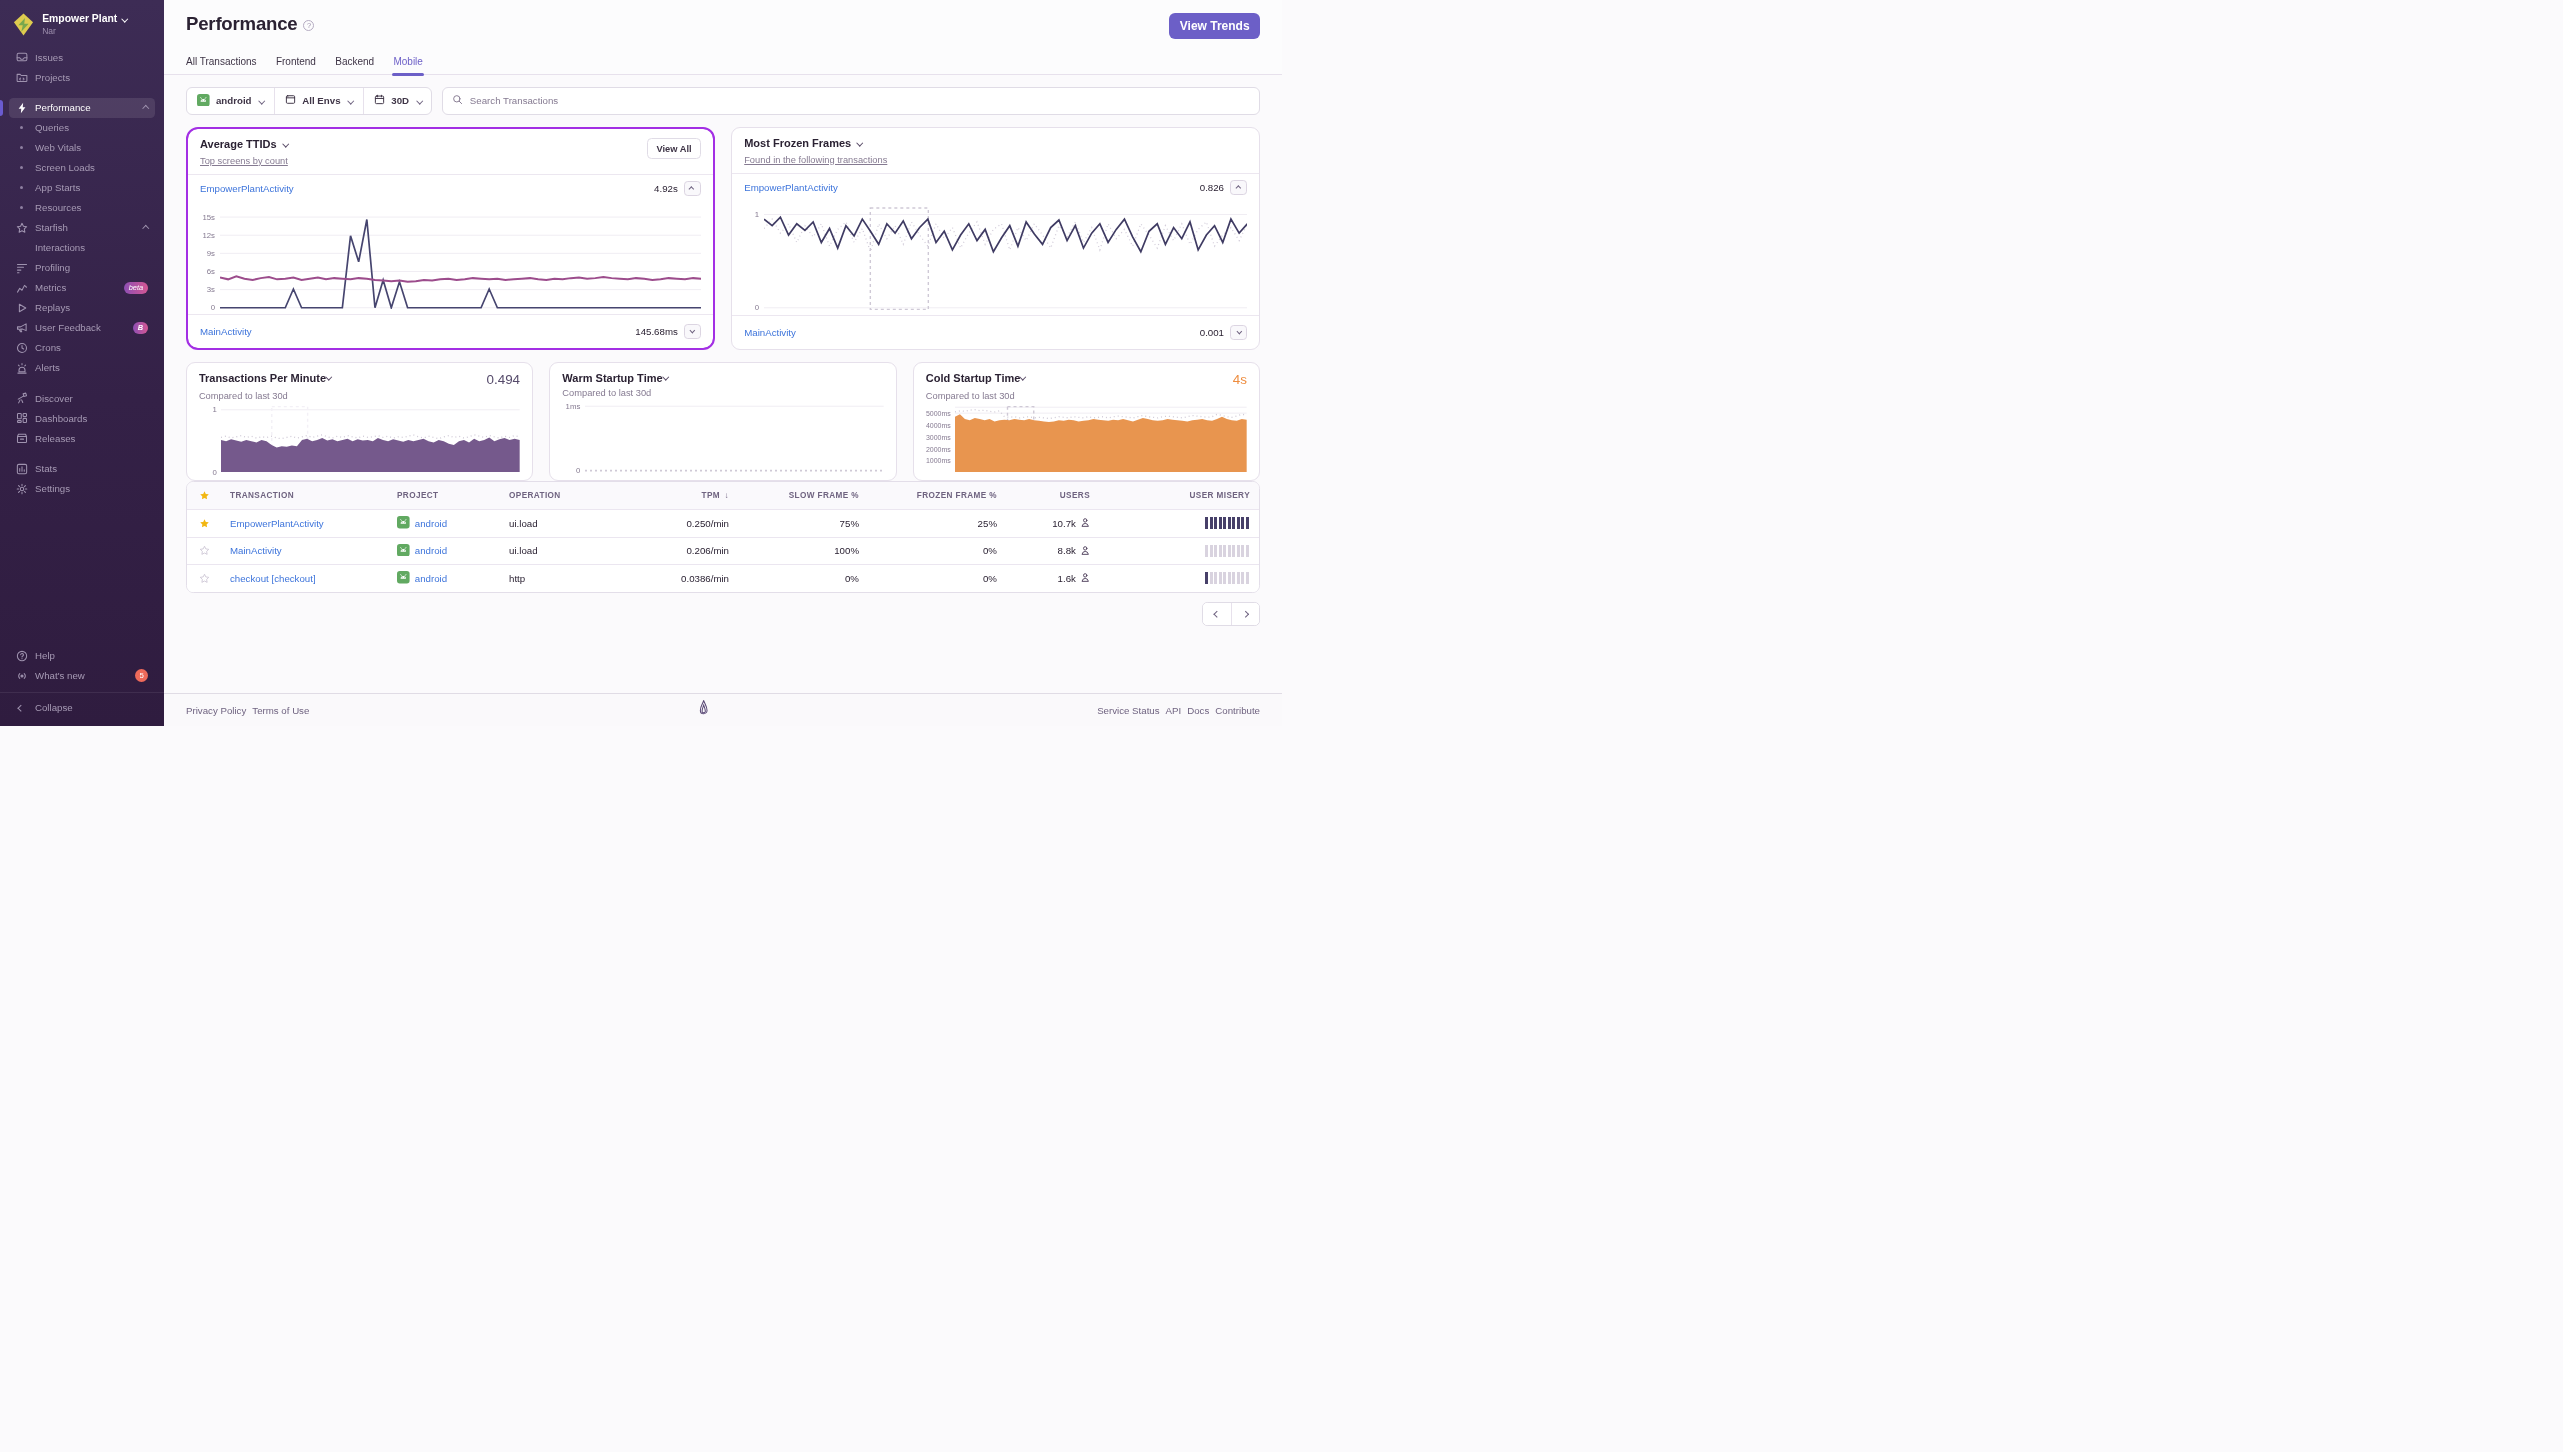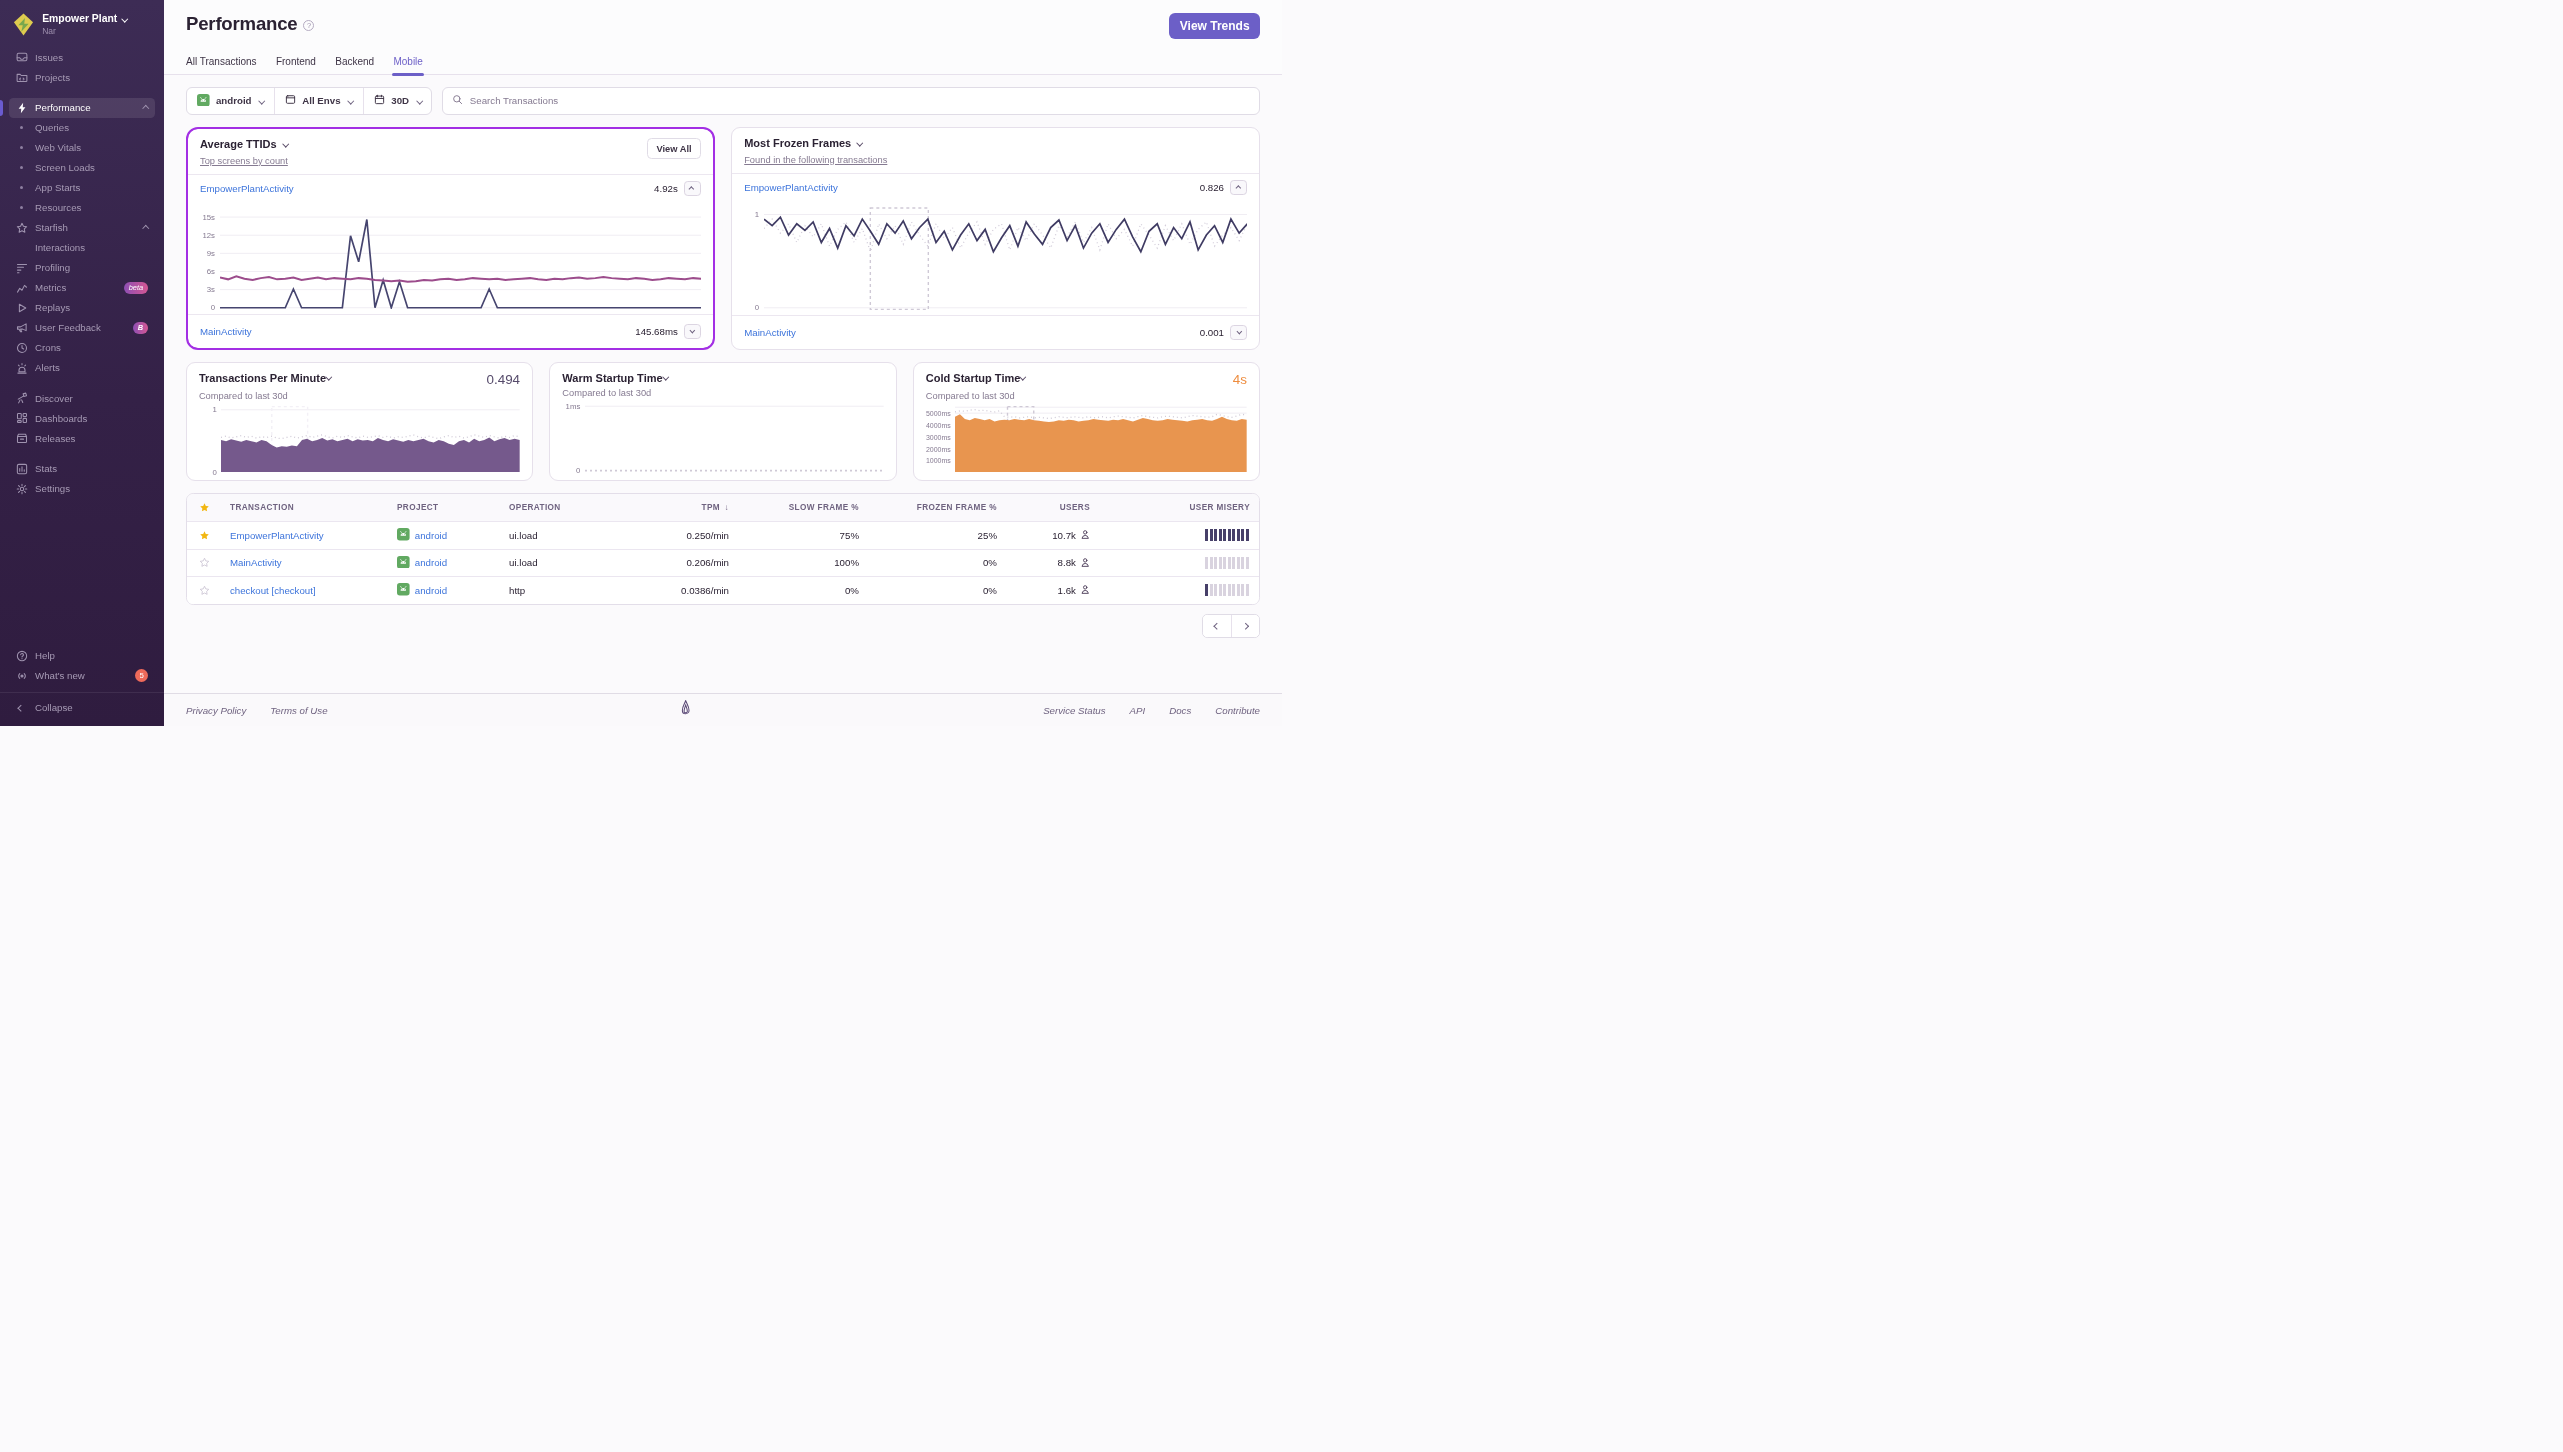--- a/index.html
+++ b/index.html
@@ -99,21 +99,21 @@
   .mini-card { background:#fff; border:0.7px solid #E6E0EB; border-radius:9px; padding:9px 12px 7.4px 7.4px; display:flex; flex-direction:column; }
   .mini-head { display:flex; align-items:flex-start; padding-left:4.5px; }
   .mini-title { display:flex; align-items:center; gap:0; font-size:11px; font-weight:bold; color:#2B2233; cursor:pointer; }
   .mini-title .chev { color:#584A66; }
   .mini-val { margin-left:auto; font-size:13.4px; color:#564B6B; }
   .mini-val.orange { color:#EE8C3E; }
   .mini-sub { font-size:9.3px; color:#857A91; margin:4.5px 0 4.5px 4.5px; }
   .mini-chart { flex:1; display:flex; min-height:0; }
 
   
-  .tx-table { margin-top:12px; background:#fff; border:0.7px solid #E3DEE9; border-radius:7.4px; overflow:hidden; }
+  .tx-table { margin-top:0; background:#fff; border:0.7px solid #E3DEE9; border-radius:7.4px; overflow:hidden; }
   .tr { display:grid; grid-template-columns:34px 167px 112px 123px 115px 130px 138px 93px minmax(0,1fr); align-items:center; }
   .tr.head { background:#FAF9FC; height:27.5px; font-size:8.2px; font-weight:bold; letter-spacing:0.4px; color:#6F6380; }
   .tr.body { height:27.5px; border-top:0.7px solid #EBE6F0; font-size:9.7px; background:#fff; }
   .td { padding:0 9px; display:flex; align-items:center; gap:4.5px; min-width:0; }
   .td.num { justify-content:flex-end; text-align:right; }
   .td .link { color:#3D74DB; cursor:pointer; white-space:nowrap; overflow:hidden; text-overflow:ellipsis; }
   .star-btn { display:flex; align-items:center; justify-content:center; cursor:pointer; width:100%; }
   .proj-chip { display:flex; align-items:center; gap:5.2px; color:#3D74DB; cursor:pointer; }
   .misery { display:flex; gap:1.5px; justify-content:flex-end; width:100%; padding-right:1.5px; }
   .misery i { width:3px; height:12px; background:#D9D3DF; }
@@ -122,21 +122,21 @@
 
   
   .pager { display:flex; justify-content:flex-end; margin:9.7px 0 0 0; }
   .pager-group { display:flex; border:0.7px solid #E0DCE6; border-radius:5.2px; overflow:hidden; background:#fff; }
   .pager-btn { width:28px; height:22px; display:flex; align-items:center; justify-content:center; color:#6F6380; cursor:pointer; background:#fff; }
   .pager-btn + .pager-btn { border-left:0.7px solid #E7E1EC; }
 
   
   footer { margin-top:auto; background:#FAF9FB; border-top:0.7px solid #E0DCE5; height:33px; display:flex; align-items:center;
            padding:0 22px; font-size:9.7px; color:#6F6380; }
-  .foot-left, .foot-right { display:flex; gap:24px;font-style:italic; }
+  .foot-left, .foot-right { display:flex; gap:6px; }
   .foot-center { flex:1; display:flex; justify-content:center; }
   footer a { color:#6F6380; text-decoration:none; cursor:pointer; }
 </style>
 </head>
 <body>
 
 <div class="app">
 
   <aside class="sidebar">
     <div class="org">

